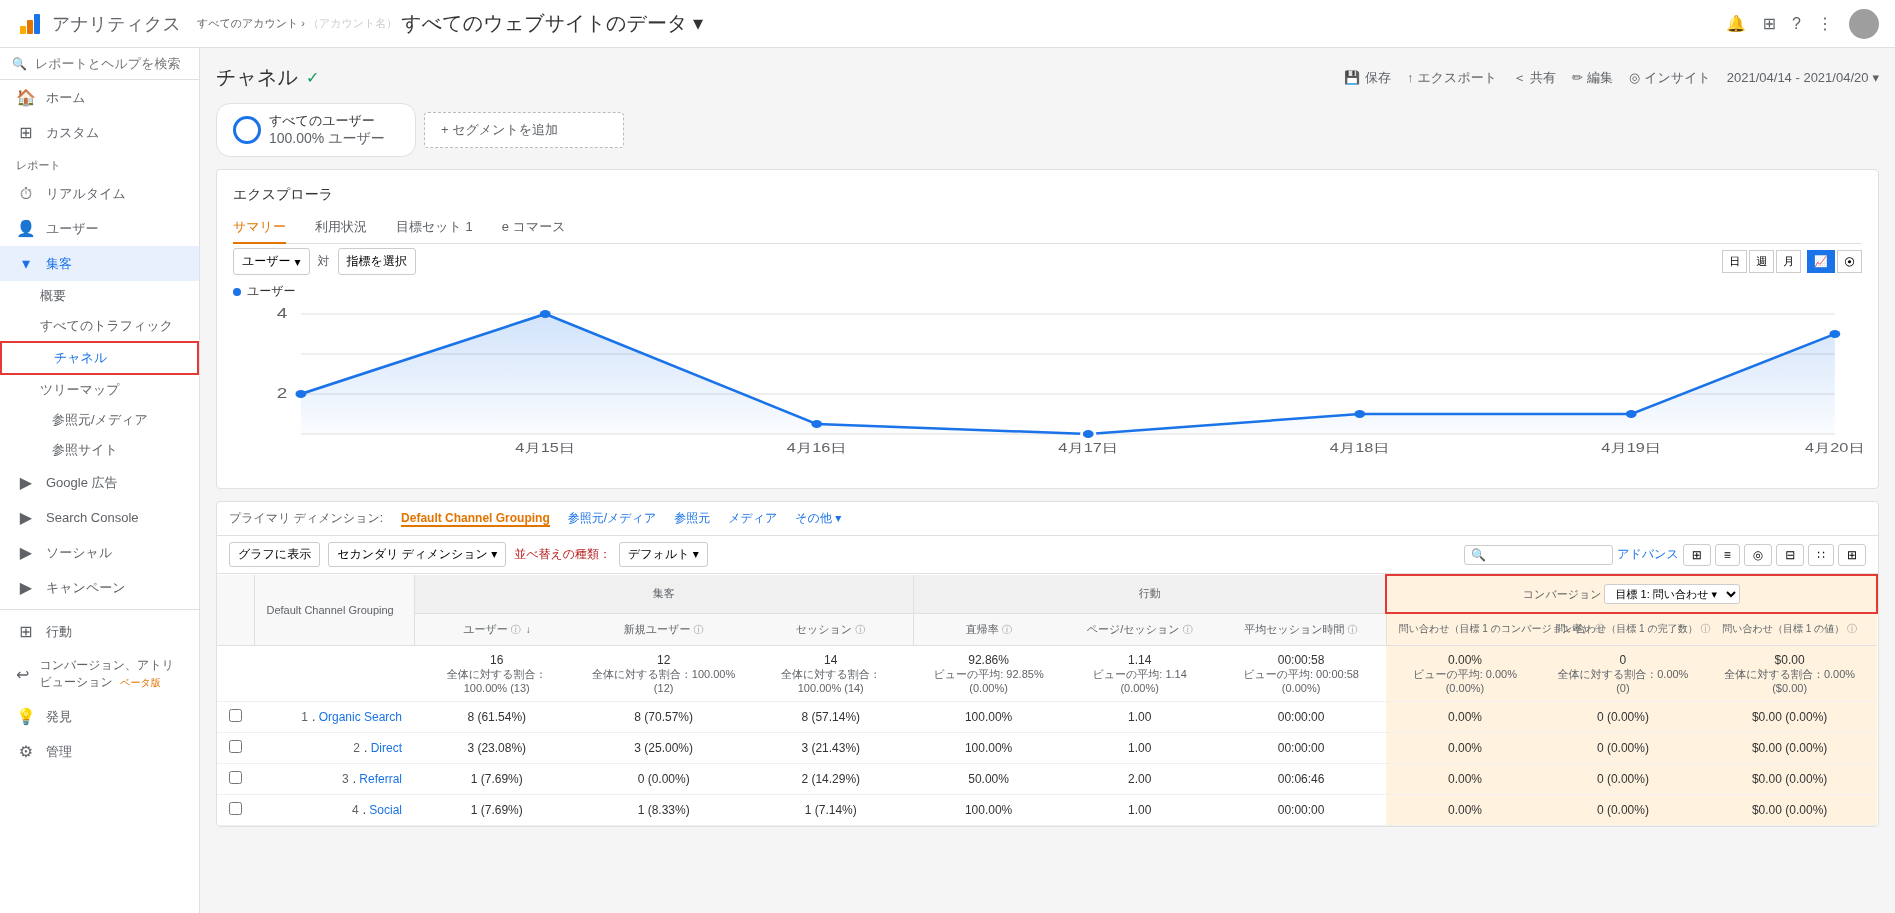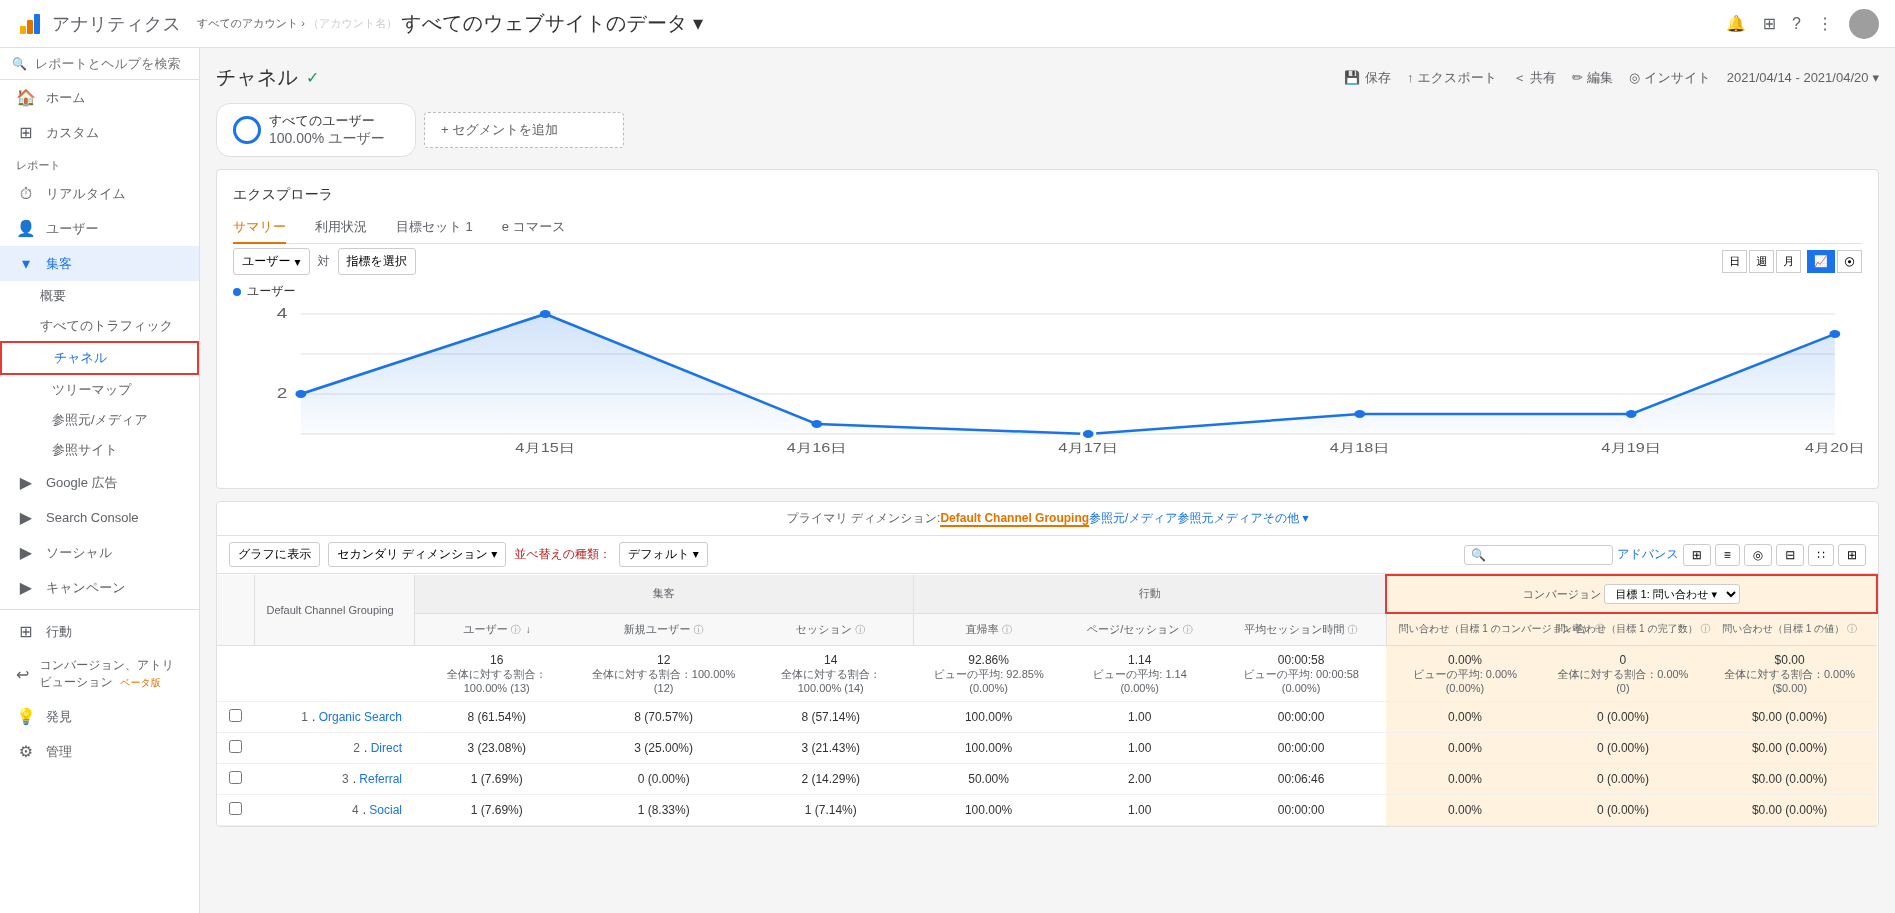--- a/index.html
+++ b/index.html
@@ -112,23 +112,22 @@
     .chart-toggle.active { background: #1a73e8; color: #fff; border-color: #1a73e8; }
 
     
     .chart-area { position: relative; height: 160px; margin-bottom: 8px; }
     .chart-legend { display: flex; align-items: center; gap: 6px; margin-bottom: 4px; font-size: 12px; }
     .legend-dot { width: 8px; height: 8px; border-radius: 50%; background: #1a73e8; }
 
     
     .table-section { background: #fff; border: 1px solid #e0e0e0; border-radius: 4px; }
     .table-toolbar {
-      display: flex; align-items: center; gap: 0; padding: 8px 12px;
+      display: flex; align-items: center; gap: 18px; padding: 8px 12px;
       border-bottom: 1px solid #e0e0e0;
-      justify-content: center;
     }
     .primary-dim { font-size: 12px; color: #5f6368; }
     .dim-link { color: #1a73e8; cursor: pointer; font-size: 12px; }
     .dim-link.active { font-weight: 600; border-bottom: 2px solid #e37400; color: #e37400; }
     .toolbar-row {
       display: flex; align-items: center; gap: 8px; padding: 6px 12px;
       border-bottom: 1px solid #e0e0e0; justify-content: space-between;
     }
     .toolbar-left { display: flex; align-items: center; gap: 8px; }
     .toolbar-right { display: flex; align-items: center; gap: 4px; }
@@ -229,21 +228,21 @@
   </div>
   <div class="sidebar-sub-item" style="padding-left:40px;">
     <span>概要</span>
   </div>
   <div class="sidebar-sub-item" style="padding-left:40px;">
     <span>すべてのトラフィック</span>
   </div>
   <div class="sidebar-sub-item highlighted" style="padding-left:52px; border:2px solid #e53935; background:#fff;">
     <span>チャネル</span>
   </div>
-  <div class="sidebar-sub-item" style="padding-left:52px;">
+  <div class="sidebar-sub-item" style="padding-left:40px;">
     <span>ツリーマップ</span>
   </div>
   <div class="sidebar-sub-item" style="padding-left:52px;">
     <span>参照元/メディア</span>
   </div>
   <div class="sidebar-sub-item" style="padding-left:52px;">
     <span>参照サイト</span>
   </div>
   <div class="sidebar-item">
     <span class="icon">▶</span>

